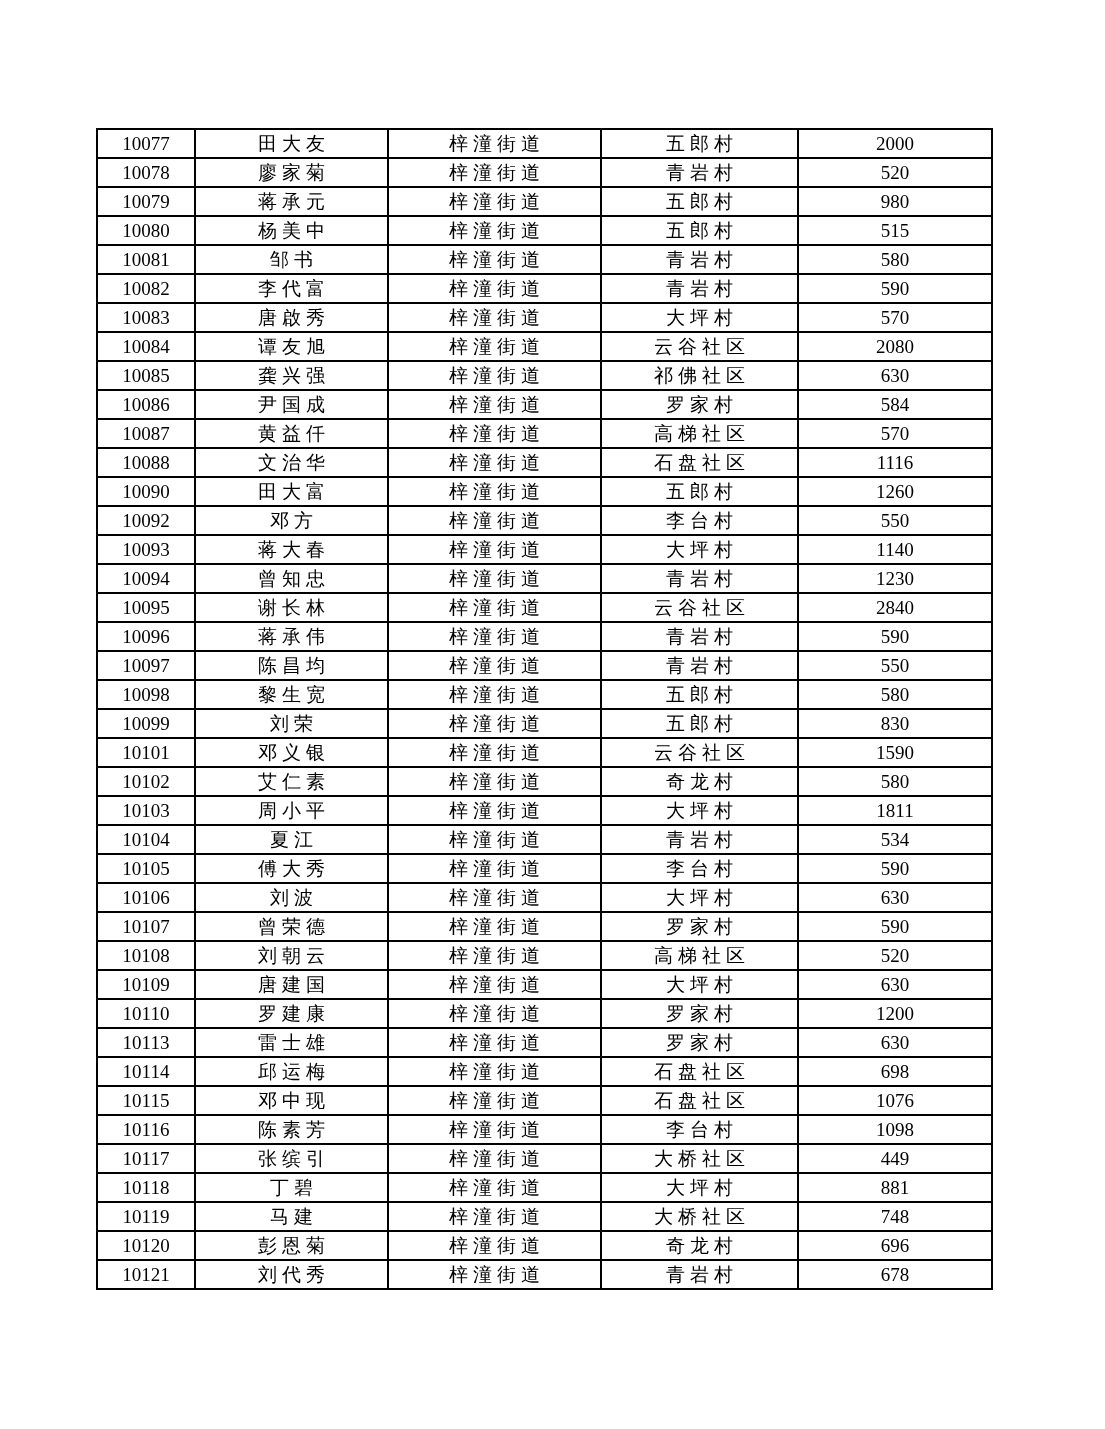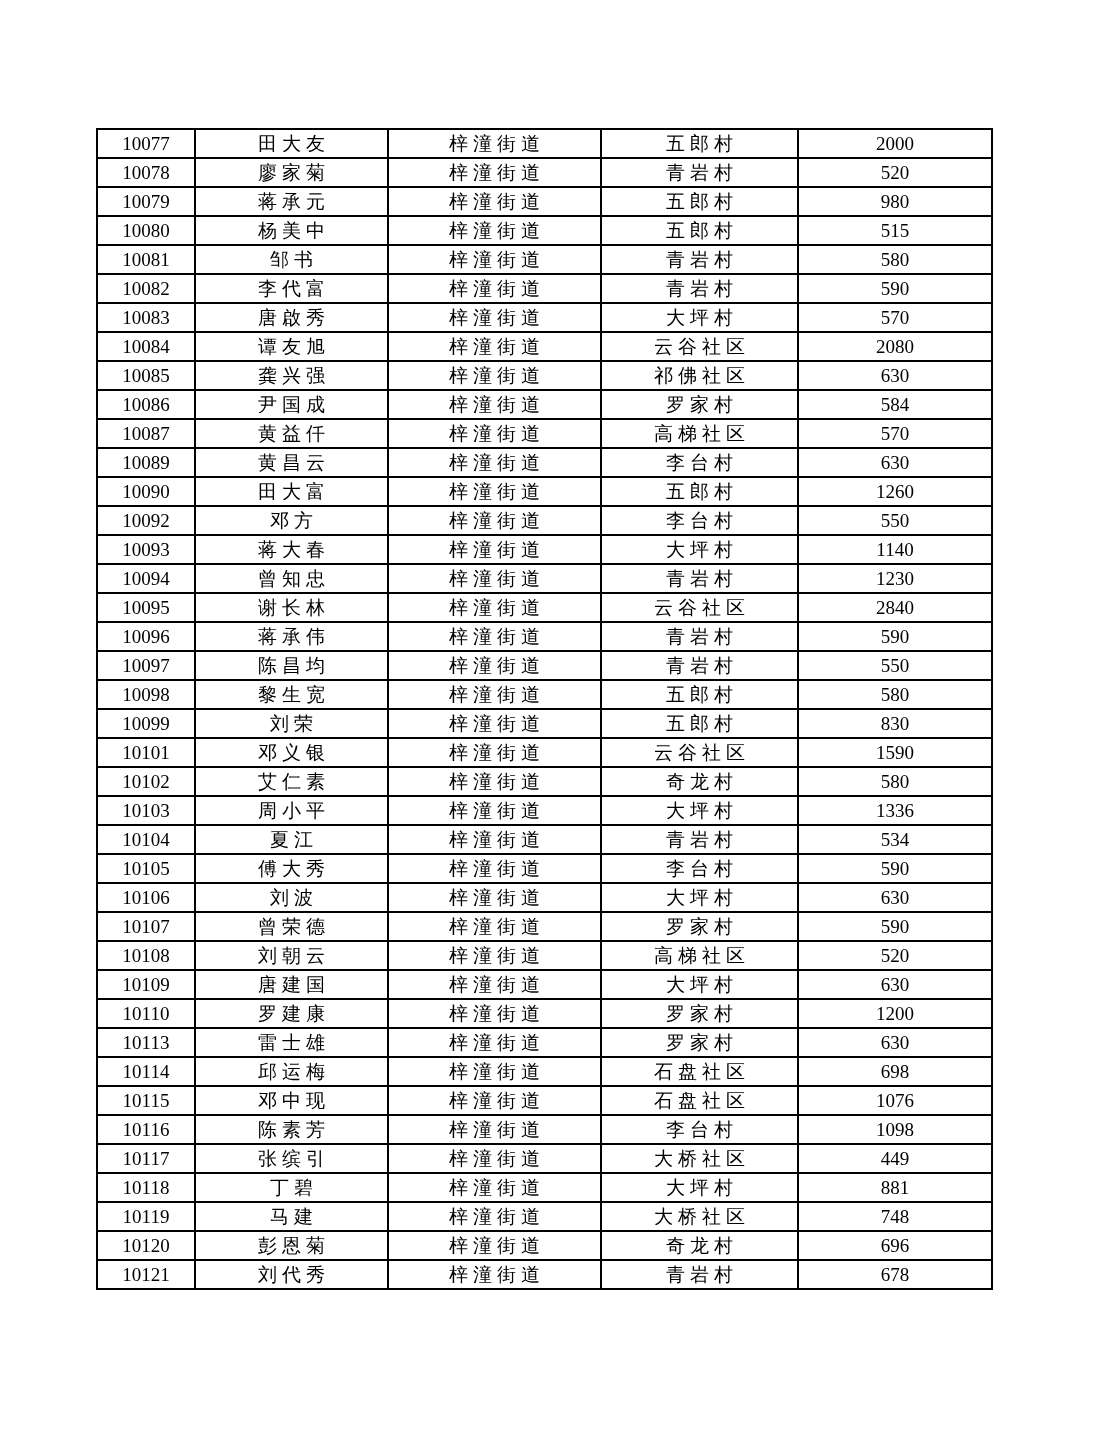--- a/index.html
+++ b/index.html
@@ -134,25 +134,25 @@
     <td>584</td>
   </tr>
           <tr>
     <td>10087</td>
     <td class="cjk">黄益仟</td>
     <td class="cjk">梓潼街道</td>
     <td class="cjk">高梯社区</td>
     <td>570</td>
   </tr>
           <tr>
-    <td>10089</td>
-    <td class="cjk">黄昌云</td>
-    <td class="cjk">梓潼街道</td>
-    <td class="cjk">李台村</td>
-    <td>630</td>
+    <td>10088</td>
+    <td class="cjk">文治华</td>
+    <td class="cjk">梓潼街道</td>
+    <td class="cjk">石盘社区</td>
+    <td>1116</td>
   </tr>
           <tr>
     <td>10090</td>
     <td class="cjk">田大富</td>
     <td class="cjk">梓潼街道</td>
     <td class="cjk">五郎村</td>
     <td>1260</td>
   </tr>
           <tr>
     <td>10092</td>
@@ -222,21 +222,21 @@
     <td class="cjk">艾仁素</td>
     <td class="cjk">梓潼街道</td>
     <td class="cjk">奇龙村</td>
     <td>580</td>
   </tr>
           <tr>
     <td>10103</td>
     <td class="cjk">周小平</td>
     <td class="cjk">梓潼街道</td>
     <td class="cjk">大坪村</td>
-    <td>1336</td>
+    <td>1811</td>
   </tr>
           <tr>
     <td>10104</td>
     <td class="cjk">夏江</td>
     <td class="cjk">梓潼街道</td>
     <td class="cjk">青岩村</td>
     <td>534</td>
   </tr>
           <tr>
     <td>10105</td>

